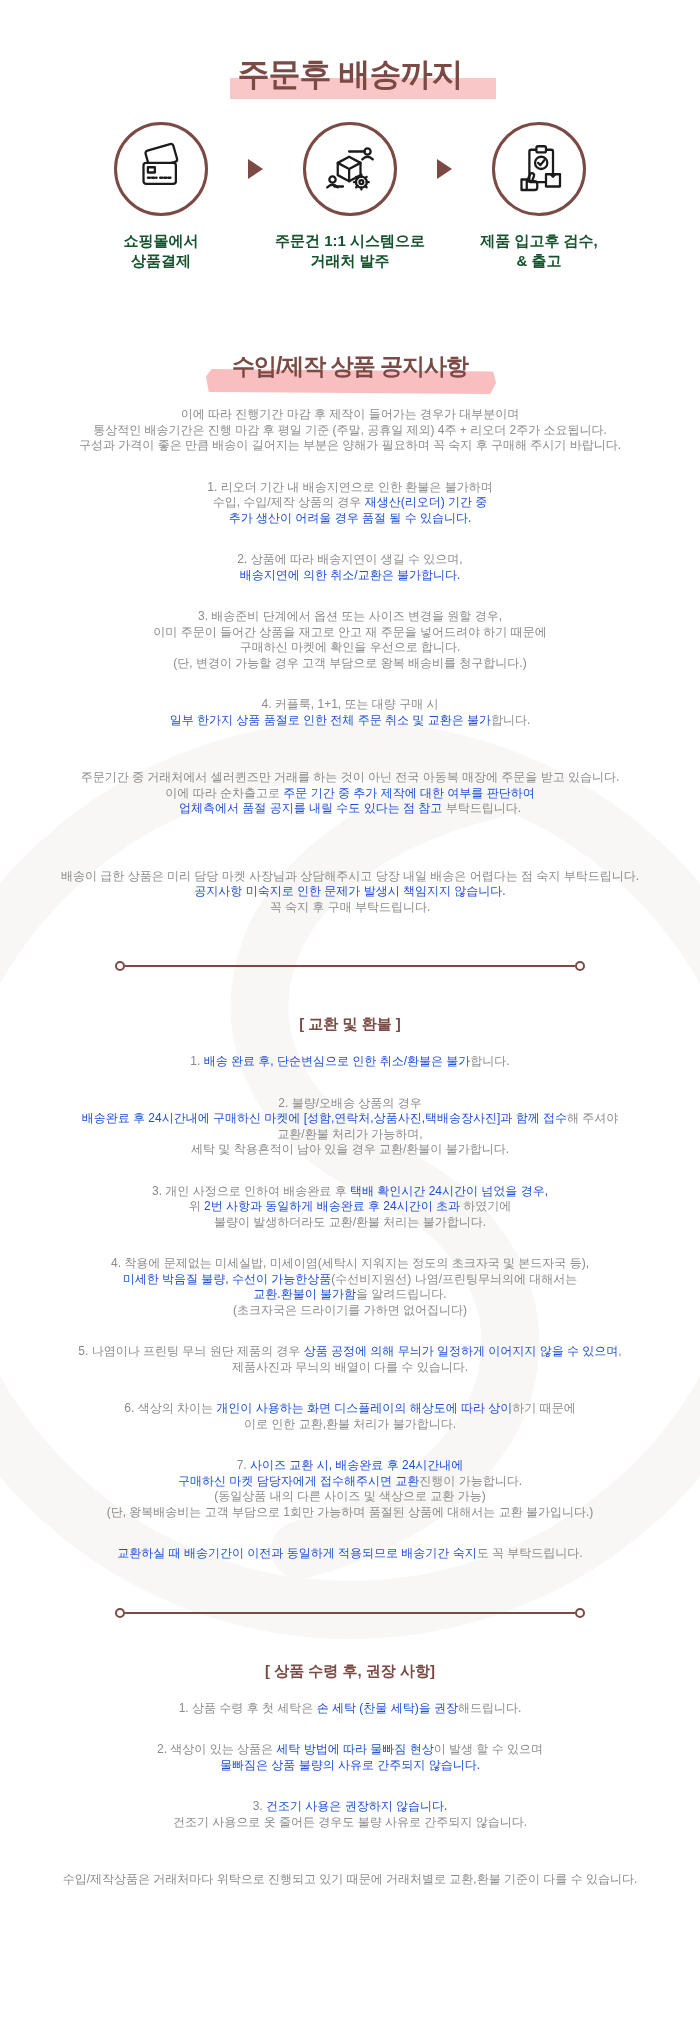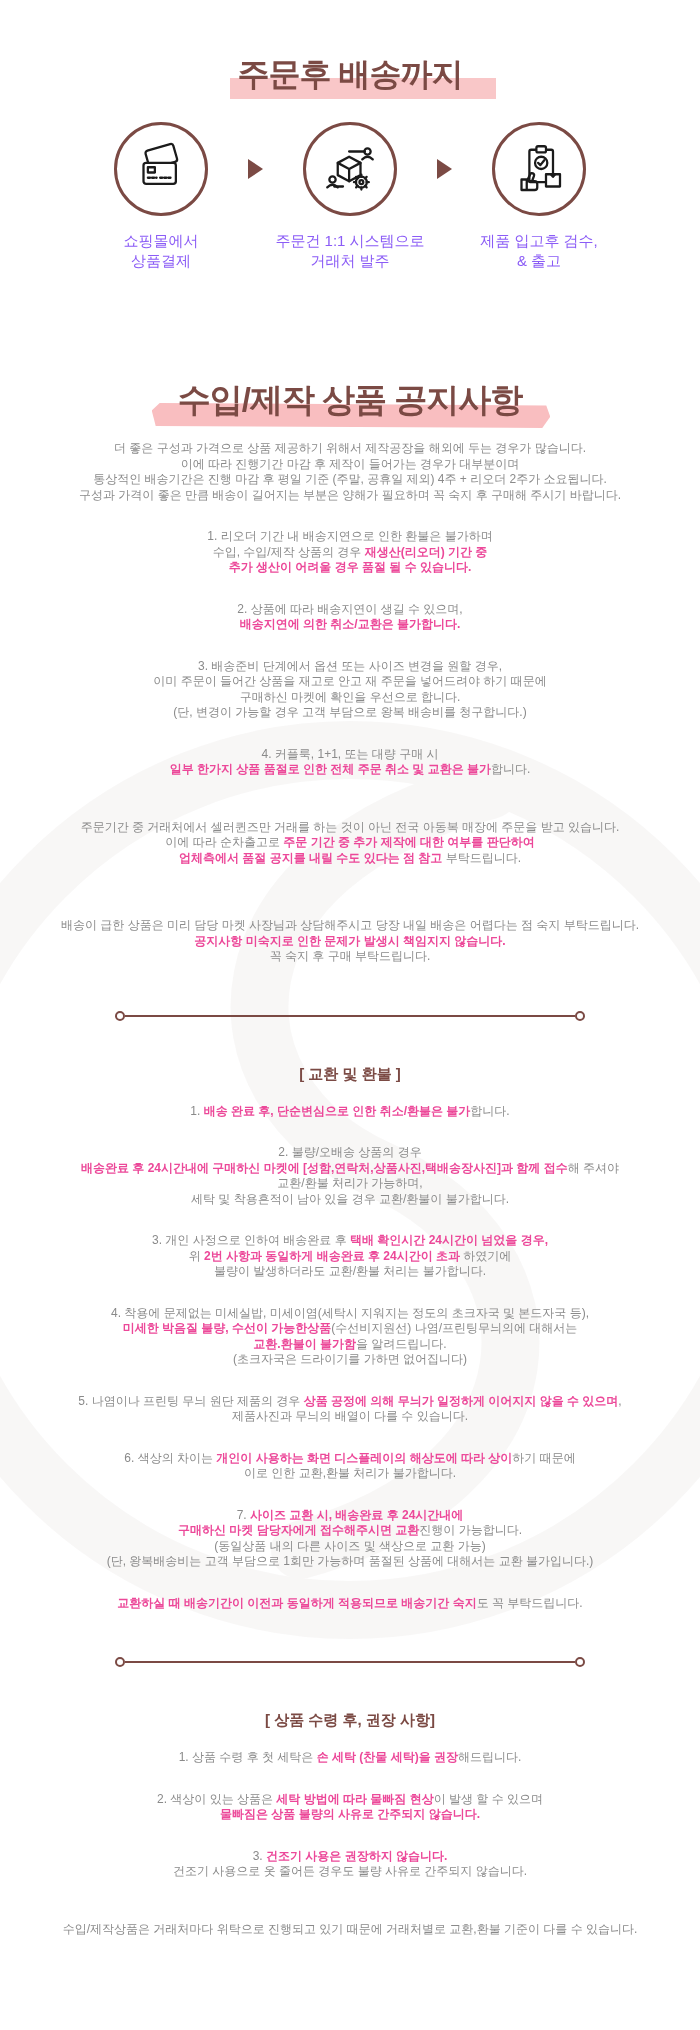--- a/index.html
+++ b/index.html
@@ -27,41 +27,41 @@
     clip-path:polygon(0% 30%,2% 0%,99% 10%,100% 55%,98% 100%,1% 92%);}
 
   
   .steps{display:flex;justify-content:center;align-items:flex-start;margin-top:28px;}
   .step{width:162px;}
   .circle{width:94px;height:94px;border:3px solid #7b4a44;border-radius:50%;
     margin:0 auto;background:#fff;display:flex;align-items:center;justify-content:center;
     box-sizing:border-box;}
   .circle svg{width:56px;height:56px;stroke:#1b1b1b;fill:none;stroke-width:2.6;
     stroke-linecap:round;stroke-linejoin:round;}
-  .step-label{margin-top:15px;color:#8b5cf6;font-weight:normal;font-size:15px;line-height:20px;}
+  .step-label{margin-top:15px;color:#14532d;font-weight:bold;font-size:15px;line-height:20px;}
   .arrow{width:0;height:0;margin:37px 6px 0;
     border-left:15px solid #7b4a44;border-top:10px solid transparent;border-bottom:10px solid transparent;}
 
   
-  .notice-title{margin:108px 0 0;font-size:33px;line-height:42px;letter-spacing:-1px;
+  .notice-title{margin:74px 0 0;font-size:23px;line-height:42px;letter-spacing:-1px;
     color:#7b4a44;font-weight:bold;}
 
   
   .notice-body{font-size:12px;color:#8a8a8a;}
   .sec-heading{margin-top:44px;color:#7b4a44;font-weight:bold;}
   .h-sub{font-size:13.5px;}
   .h-main{font-size:15px;}
   .para{margin-top:26px;}
   .mt-first{margin-top:44px;}
   .mt-ah{margin-top:20px;}
   .mt-lg{margin-top:42px;}
   .mt-xl{margin-top:52px;}
   .line{line-height:15.5px;white-space:nowrap;}
   .seg-gray{color:#8a8a8a;}
-  .seg-red{color:#ec4899;font-weight:bold;}
+  .seg-red{color:#1d4ed8;font-weight:normal;}
 
   .divider{width:470px;margin:46px auto 0;display:flex;align-items:center;}
   .dot{width:10px;height:10px;border:2px solid #7b4a44;border-radius:50%;
     background:#fff;box-sizing:border-box;flex:0 0 auto;}
   .dline{flex:1;border-top:2px solid #7b4a44;height:0;}
 </style>
 </head>
 <body>
 
 <div class="page">
@@ -134,21 +134,20 @@
           <div>&amp; 출고</div>
         </div>
       </div>
 
     </section>
 
     <h2 class="notice-title"><span class="hl hl2">수입/제작 상품 공지사항</span></h2>
 
     <div class="notice-body">
         <div class="para mt-ah">
-          <div class="line"><span class="seg-gray">더 좋은 구성과 가격으로 상품 제공하기 위해서 제작공장을 해외에 두는 경우가 많습니다.</span></div>
           <div class="line"><span class="seg-gray">이에 따라 진행기간 마감 후 제작이 들어가는 경우가 대부분이며</span></div>
           <div class="line"><span class="seg-gray">통상적인 배송기간은 진행 마감 후 평일 기준 (주말, 공휴일 제외) 4주 + 리오더 2주가 소요됩니다.</span></div>
           <div class="line"><span class="seg-gray">구성과 가격이 좋은 만큼 배송이 길어지는 부분은 양해가 필요하며 꼭 숙지 후 구매해 주시기 바랍니다.</span></div>
         </div>
         <div class="para">
           <div class="line"><span class="seg-gray">1. 리오더 기간 내 배송지연으로 인한 환불은 불가하며</span></div>
           <div class="line"><span class="seg-gray">수입, 수입/제작 상품의 경우 </span><span class="seg-red">재생산(리오더) 기간 중</span></div>
           <div class="line"><span class="seg-red">추가 생산이 어려울 경우 품절 될 수 있습니다.</span></div>
         </div>
         <div class="para">

